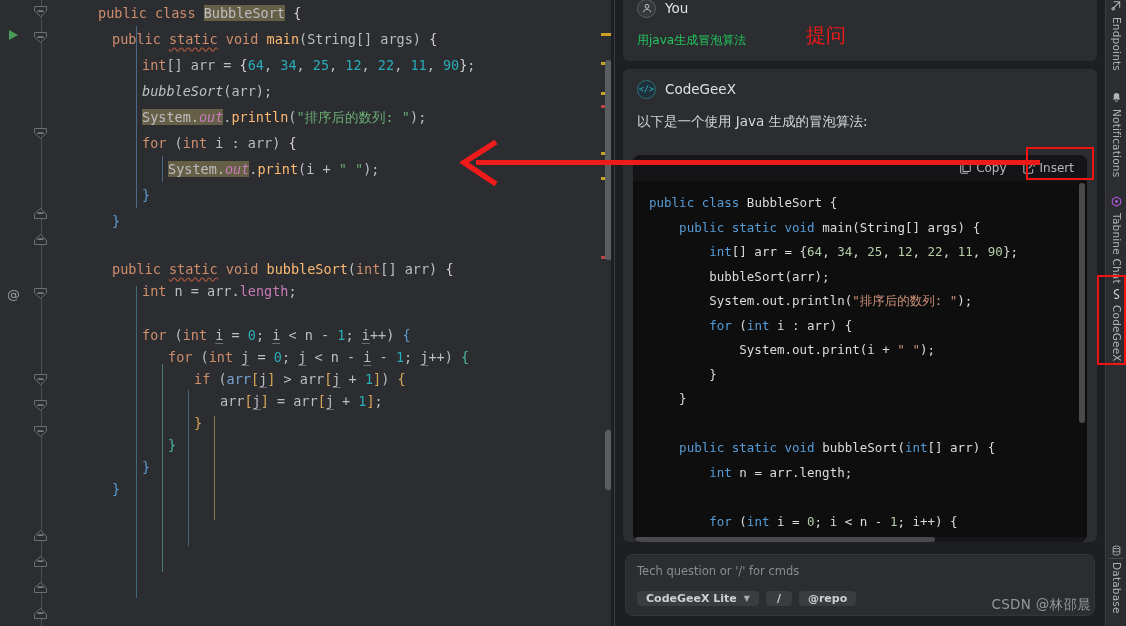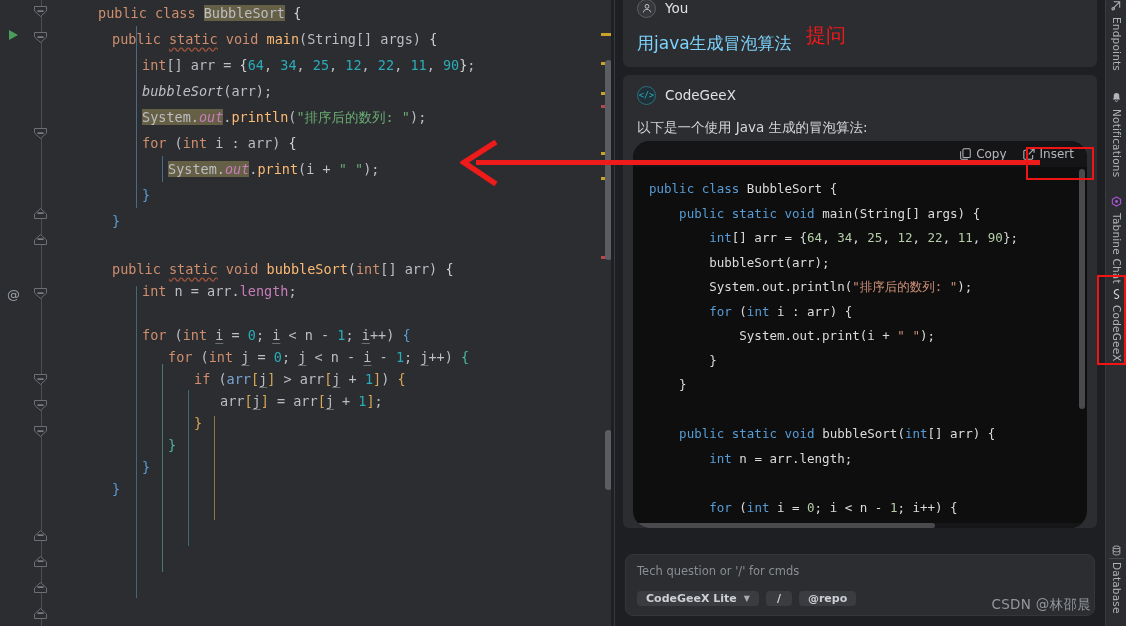--- a/index.html
+++ b/index.html
@@ -101,31 +101,31 @@
   .msg-hdr { display: flex; align-items: center; gap: 9px; height: 20px; }
   .avatar {
     width: 19px; height: 19px; border-radius: 50%;
     border: 1px solid #5b5e62; display: flex; align-items: center;
     justify-content: center; flex: none; color: #c8cbd0; font-size: 10px;
     background: #35373b;
   }
   .avatar.cgx { border-color: #2b6f77; background: #20303a; }
   .avatar.cgx span { color: #2aacb8; font-size: 8.5px; font-family: "DejaVu Sans Mono", monospace; }
   .msg-name { color: #dfe1e5; font-size: 13.5px; }
-  .msg-body { color: #7dd3fc; font-size: 17px; margin-top: 14px; }
+  .msg-body { color: #22c55e; font-size: 12px; margin-top: 14px; }
 
   .msg-bot {
     background: #2b2d30; margin: 8px 8px 0 8px; border-radius: 6px;
     padding: 10px 0px 0px 0px; position: relative;
   }
   .msg-bot .pad { padding: 0 14px; }
   .bot-text { color: #d4d6da; font-size: 13.5px; margin-top: 14px; }
 
   .code-card {
-    margin: 4px 10px 0 10px; background: #0e0e0f; border-radius: 17px;
+    margin: 24px 10px 0 10px; background: #0e0e0f; border-radius: 8px;
     overflow: hidden; position: relative;
   }
   .code-toolbar {
     height: 26px; display: flex; align-items: center; justify-content: flex-end;
     gap: 6px; padding-right: 8px; background: #151517;
   }
   .tb-btn {
     display: flex; align-items: center; gap: 5px; color: #b4b7bc;
     font-size: 12px; padding: 2px 5px; border-radius: 3px;
   }

